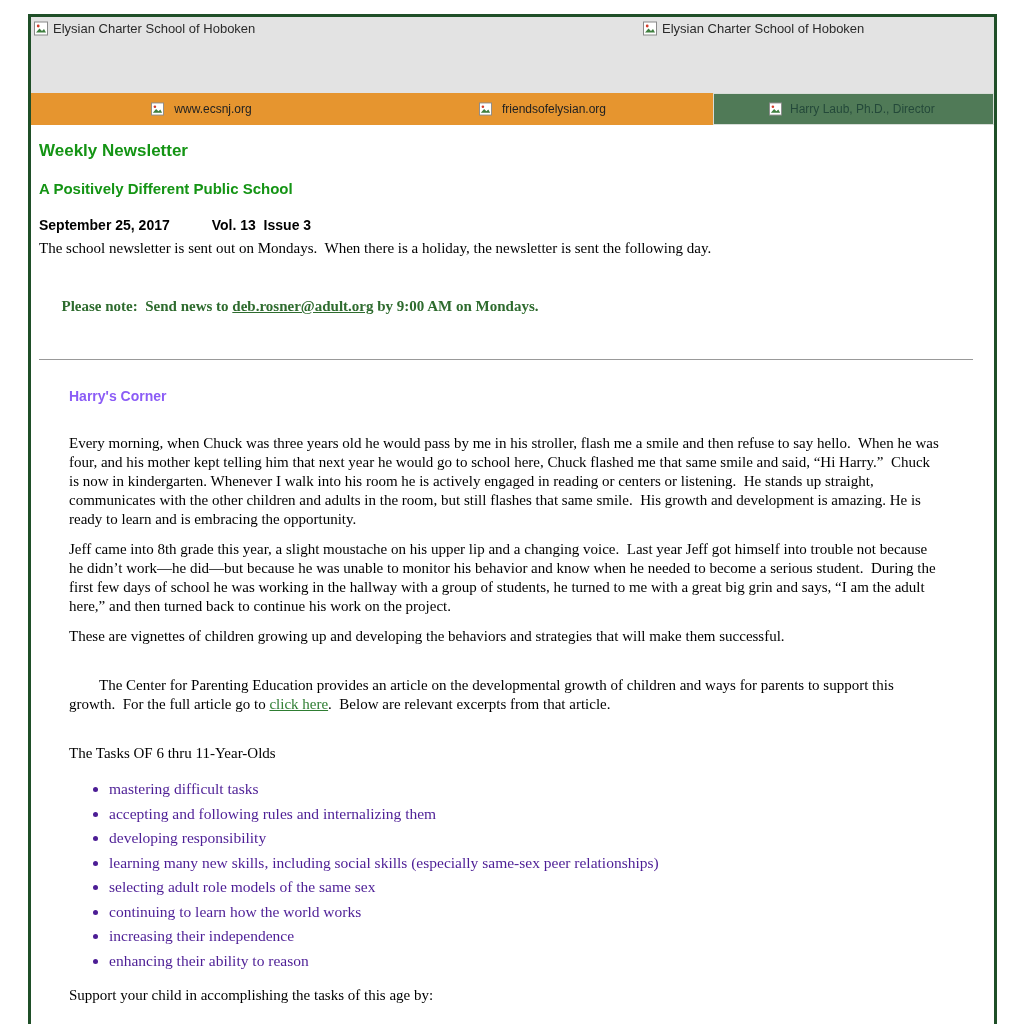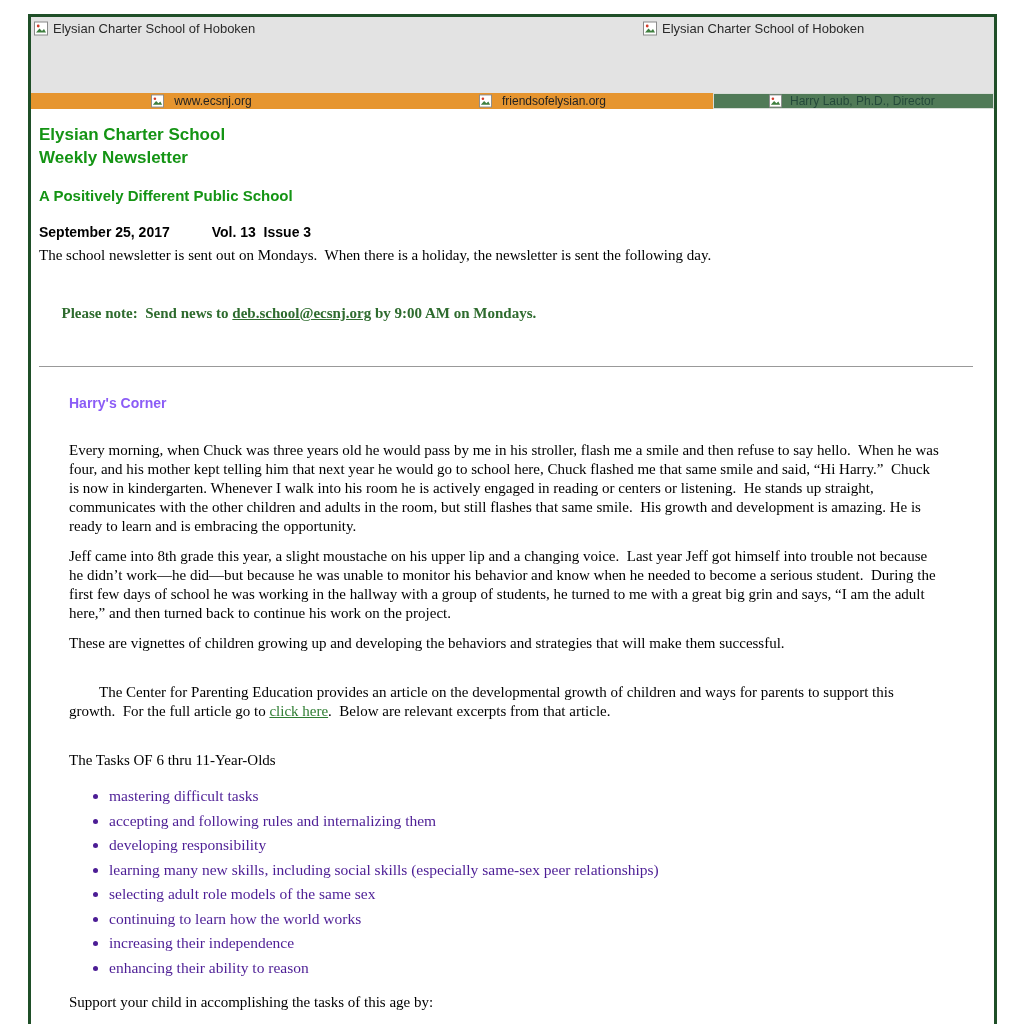--- a/index.html
+++ b/index.html
@@ -11,21 +11,21 @@
     border:3px solid #1f4f28; border-bottom:none; background:#ffffff;
   }
 
   
   .masthead-gray { height:76px; background:#e3e3e3; position:relative; }
   .broken-img { display:inline-flex; align-items:flex-start; gap:5px; font-size:13px; color:#2b2b2b; }
   .logo-left  { position:absolute; left:3px;  top:4px; }
   .logo-right { position:absolute; left:612px; top:4px; }
 
   
-  .linkbar { display:flex; height:16px; }
+  .linkbar { display:flex; height:32px; }
   .orange { flex:1; background:#e6952f; display:flex; align-items:stretch; }
   .linkcell { flex:1; display:flex; align-items:center; justify-content:center; gap:10px;
               font-size:12px; color:#222; text-decoration:none; cursor:pointer; }
   .sagebox { width:281px; background:#507a57; border:1px solid #d8ddd8;
              display:flex; align-items:center; padding-left:55px; gap:8px;
              font-size:12px; color:#24493a; }
 
   
   .content { padding:14px 12px 0 8px; }
   .title-line { font-size:17px; font-weight:bold; color:#149414; line-height:23px; }
@@ -96,33 +96,32 @@
         <rect x="0.5" y="1" width="13" height="13" fill="#ffffff" stroke="#8a8a8a"></rect>
         <circle cx="4.2" cy="5" r="1.4" fill="#d23c2a"></circle>
         <path d="M2 11.5 L5.5 7.5 L8 10 L10 8 L12 11.5 Z" fill="#3f7f3f"></path>
       </svg>
       <span>Harry Laub, Ph.D., Director</span>
     </div>
   </div>
 
   <div class="content">
 
-    <div class="title-line">Elysian Charter School</div>
     <div class="title-line">Weekly Newsletter</div>
 
     <div class="tagline">A Positively Different Public School</div>
 
     <div class="dateline">
       <span>September 25, 2017</span><span class="vol">Vol. 13  Issue 3</span>
     </div>
 
     <div class="schedule">The school newsletter is sent out on Mondays.  When there is a holiday, the newsletter is sent the following day.</div>
 
     <div class="pleasenote">
-      <span>Please note:  Send news to </span><a>deb.school@ecsnj.org</a><span> by 9:00 AM on Mondays.</span>
+      <span>Please note:  Send news to </span><a>deb.rosner@adult.org</a><span> by 9:00 AM on Mondays.</span>
     </div>
 
     <hr class="rule">
 
     <div class="corner">
       <h2>Harry's Corner</h2>
 
       <p>Every morning, when Chuck was three years old he would pass by me in his stroller, flash me a smile and then refuse to say hello.  When he was four, and his mother kept telling him that next year he would go to school here, Chuck flashed me that same smile and said, “Hi Harry.”  Chuck is now in kindergarten. Whenever I walk into his room he is actively engaged in reading or centers or listening.  He stands up straight, communicates with the other children and adults in the room, but still flashes that same smile.  His growth and development is amazing. He is ready to learn and is embracing the opportunity.</p>
       <p>Jeff came into 8th grade this year, a slight moustache on his upper lip and a changing voice.  Last year Jeff got himself into trouble not because he didn’t work—he did—but because he was unable to monitor his behavior and know when he needed to become a serious student.  During the first few days of school he was working in the hallway with a group of students, he turned to me with a great big grin and says, “I am the adult here,” and then turned back to continue his work on the project.</p>
       <p>These are vignettes of children growing up and developing the behaviors and strategies that will make them successful.</p>

